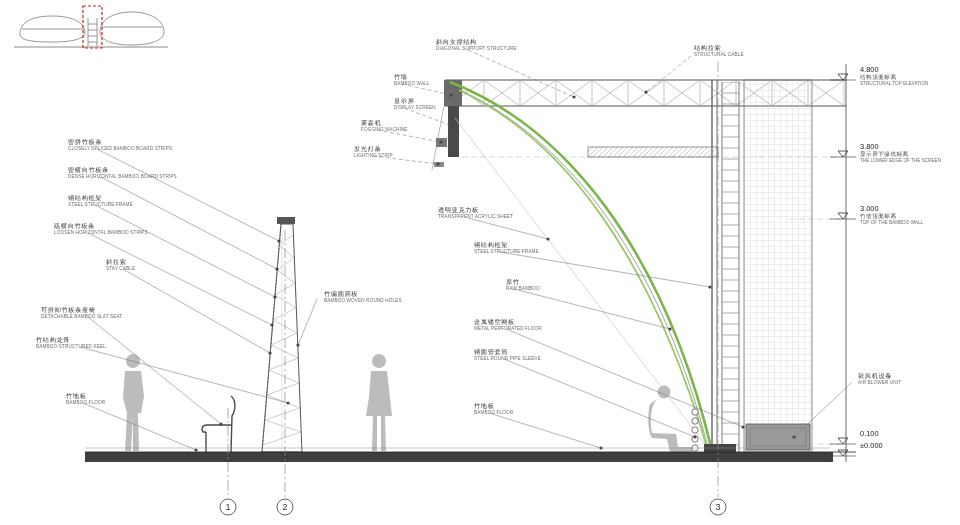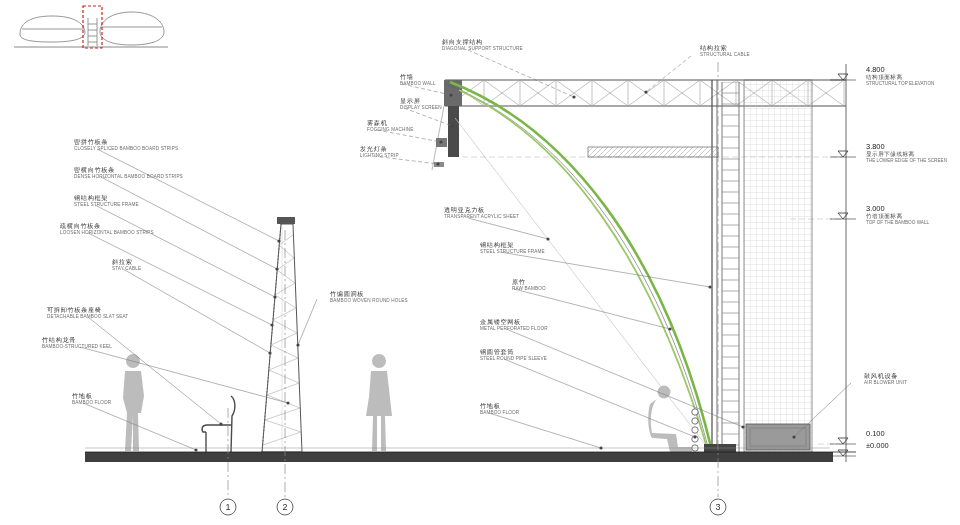--- a/index.html
+++ b/index.html
@@ -1,20 +1,20 @@
 <!DOCTYPE html>
 <html><head>
 <meta charset="utf-8">
 <style>
   * { margin:0; padding:0; box-sizing:border-box; }
   html,body { width:960px; height:525px; }
   body { background:#ffffff; font-family:"Liberation Sans","DejaVu Sans",sans-serif; position:relative; overflow:hidden; }
   #canvas { position:absolute; left:0; top:0; width:960px; height:525px; }
   #drawing-svg { position:absolute; left:0; top:0; }
-  #annotation-layer { position:absolute; left:12px; top:0; width:862px; height:525px; pointer-events:none; }
+  #annotation-layer { position:absolute; left:6px; top:0; width:862px; height:525px; pointer-events:none; }
   .ann { position:absolute; transform:scale(0.62); transform-origin:0 0; white-space:nowrap; color:#333; }
   .ann .zh { display:block; font-size:10px; line-height:12px; letter-spacing:1px; }
   .ann .en { display:block; font-size:7.5px; line-height:9px; color:#6e6e6e; letter-spacing:0.2px; }
   .elev { position:absolute; transform:scale(0.62); transform-origin:0 0; white-space:nowrap; color:#222; }
   .elev .val { display:block; font-size:12px; line-height:13px; }
   .elev .zh { display:block; font-size:9px; line-height:10px; color:#444; letter-spacing:0.8px; }
   .elev .en { display:block; font-size:7.5px; line-height:9px; color:#6e6e6e; }
 </style>
 </head>
 <body>

